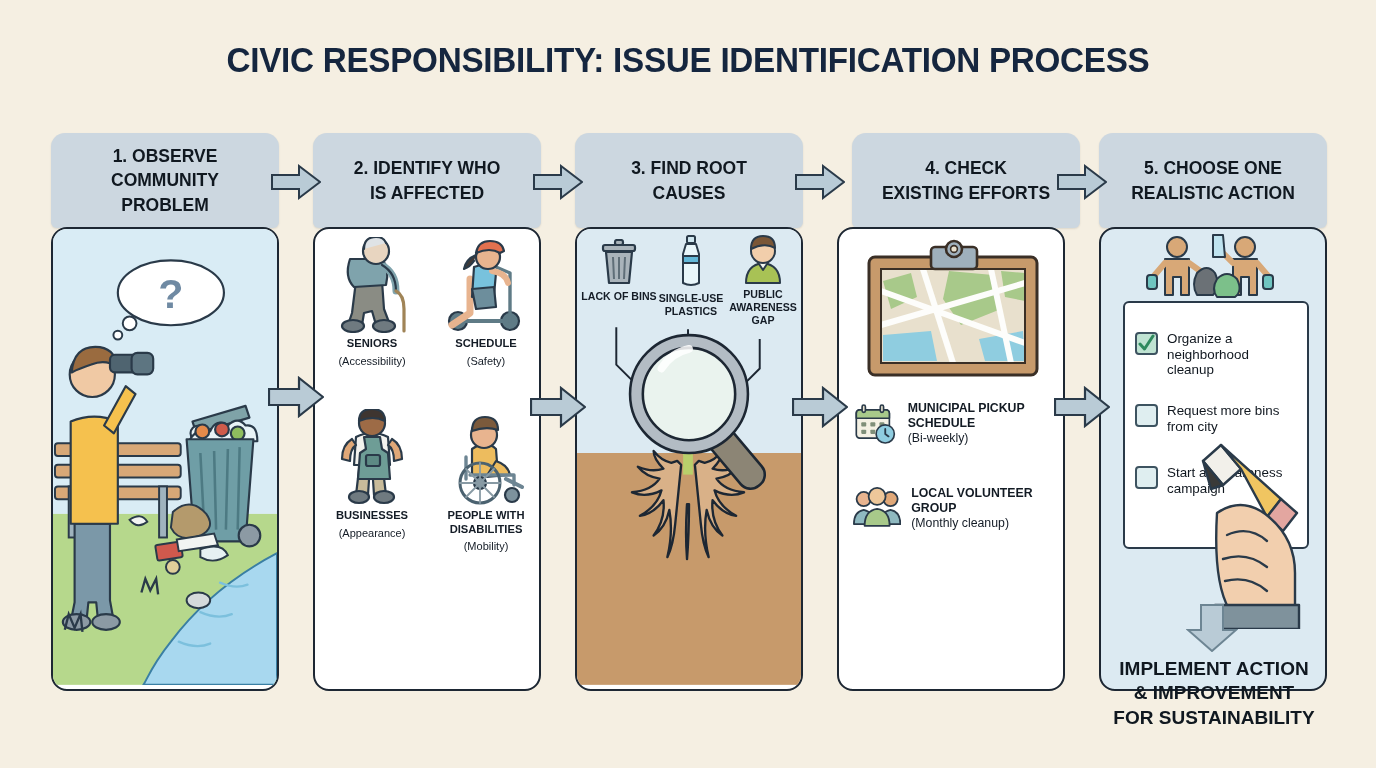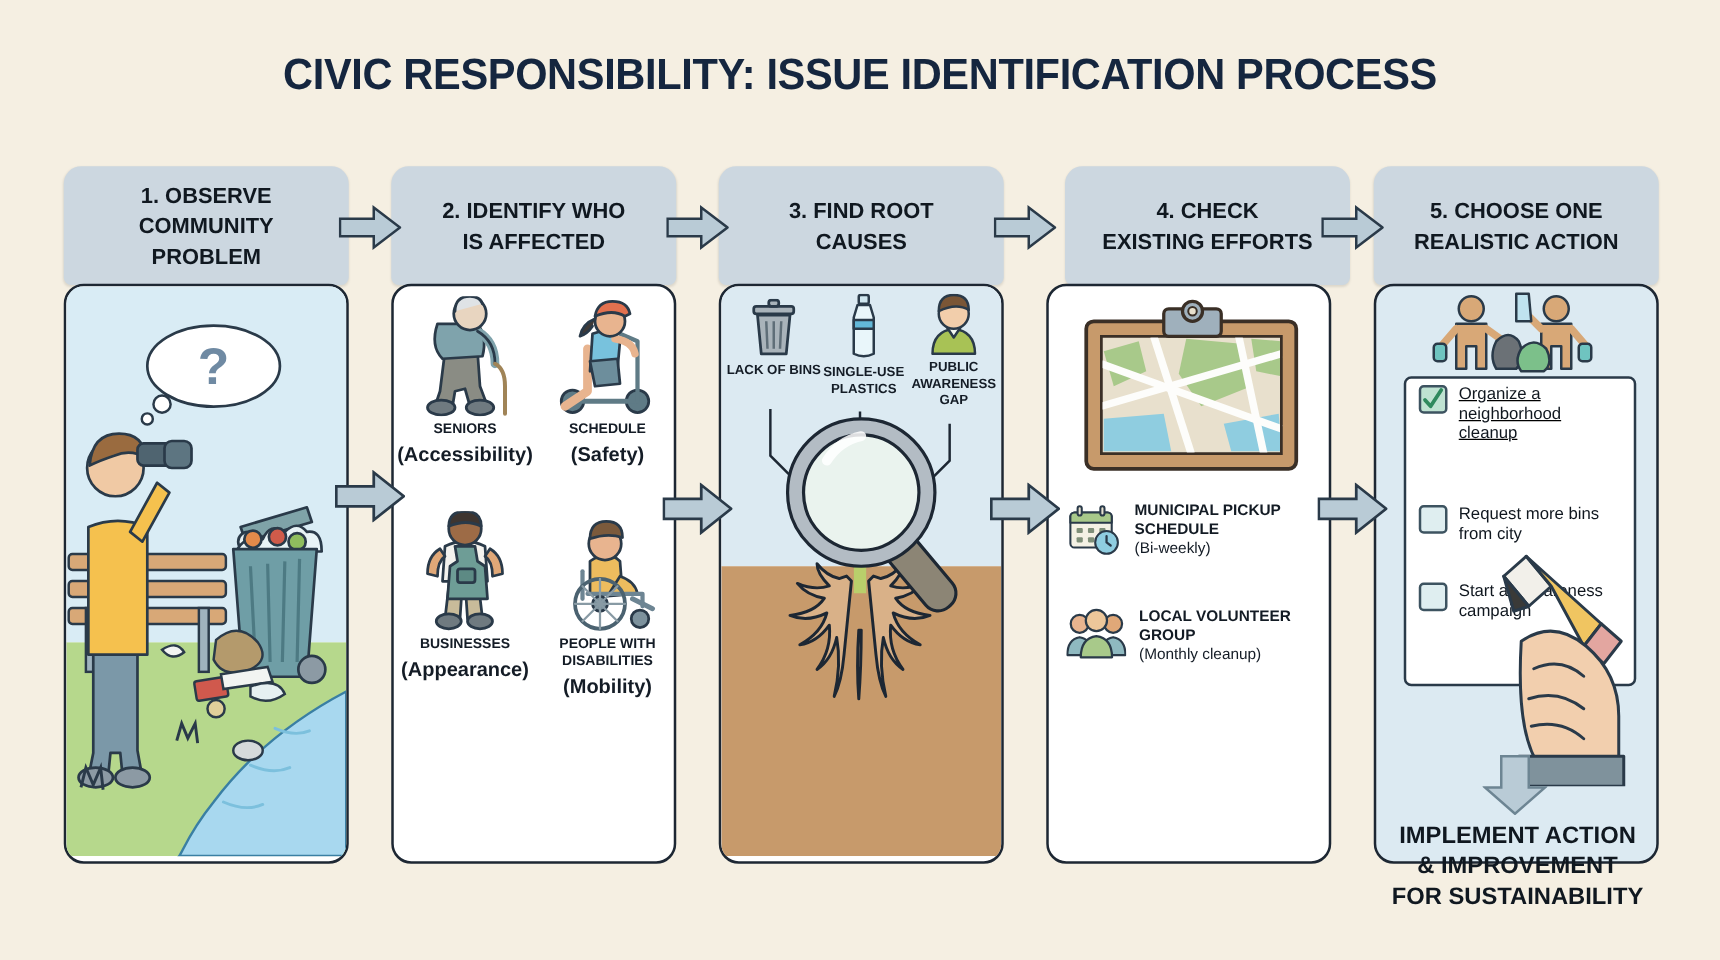--- a/index.html
+++ b/index.html
@@ -54,21 +54,21 @@
   #ha0 { left: 271px; } #ha1 { left: 533px; }
   #ha2 { left: 795px; } #ha3 { left: 1057px; }
   
   .marrow { position: absolute; width: 56px; height: 42px; }
   #ma0 { left: 268px; top: 376px; } #ma1 { left: 530px; top: 386px; }
   #ma2 { left: 792px; top: 386px; } #ma3 { left: 1054px; top: 386px; }
 
   
   .ill { position: absolute; inset: 0; }
   .cap { font-size: 11.2px; font-weight: bold; color: #141c26; text-align: center; line-height: 1.22; }
-  .sub { font-size: 16px; font-weight: bold; color: #141c26; }
+  .sub { font-size: 11px; font-weight: normal; color: #141c26; }
 
   
   .who { position: absolute; width: 114px; text-align: center; }
   .who .fig { height: 96px; display:flex; align-items:flex-end; justify-content:center; }
   .who .cap { margin-top: 4px; }
 
   
   .rc { position: absolute; width: 76px; text-align: center; }
   .rc .cap { font-size: 10.6px; }
 
@@ -440,21 +440,21 @@
           <path d="M96 30 L84 18" stroke-width="6" stroke="#d8a877"></path>
           <path d="M120 30 L132 44" stroke-width="6" stroke="#d8a877"></path>
           <rect x="126" y="42" width="10" height="14" rx="3" fill="#6fc4c0"></rect>
           <path d="M76 2 L86 2 L88 24 L76 24 Z" fill="#bfe3ef"></path>
           <path d="M60 40 q10 -10 18 0 q6 14 -2 22 l-16 0 q-6 -10 0 -22 Z" fill="#6b7176"></path>
           <path d="M80 46 q10 -10 20 0 q6 12 -2 18 l-18 0 q-6 -8 0 -18 Z" fill="#7cc08a"></path>
         </g>
       </svg>
 
       <div id="cardlist">
-        <div class="chk" style="top:4px;text-decoration:underline;">
+        <div class="chk" style="top:28px;">
           <div class="box on">
             <svg width="19" height="19" viewBox="0 0 19 19" style="position:absolute;left:0;top:0">
               <path d="M3 10 L7.5 15 L16 2" fill="none" stroke="#2f8a5e" stroke-width="3" stroke-linecap="round" stroke-linejoin="round"></path>
             </svg>
           </div>
           <div class="lbl">Organize a neighborhood cleanup</div>
         </div>
 
         <div class="chk" style="top:100px;">
           <div class="box"></div>

